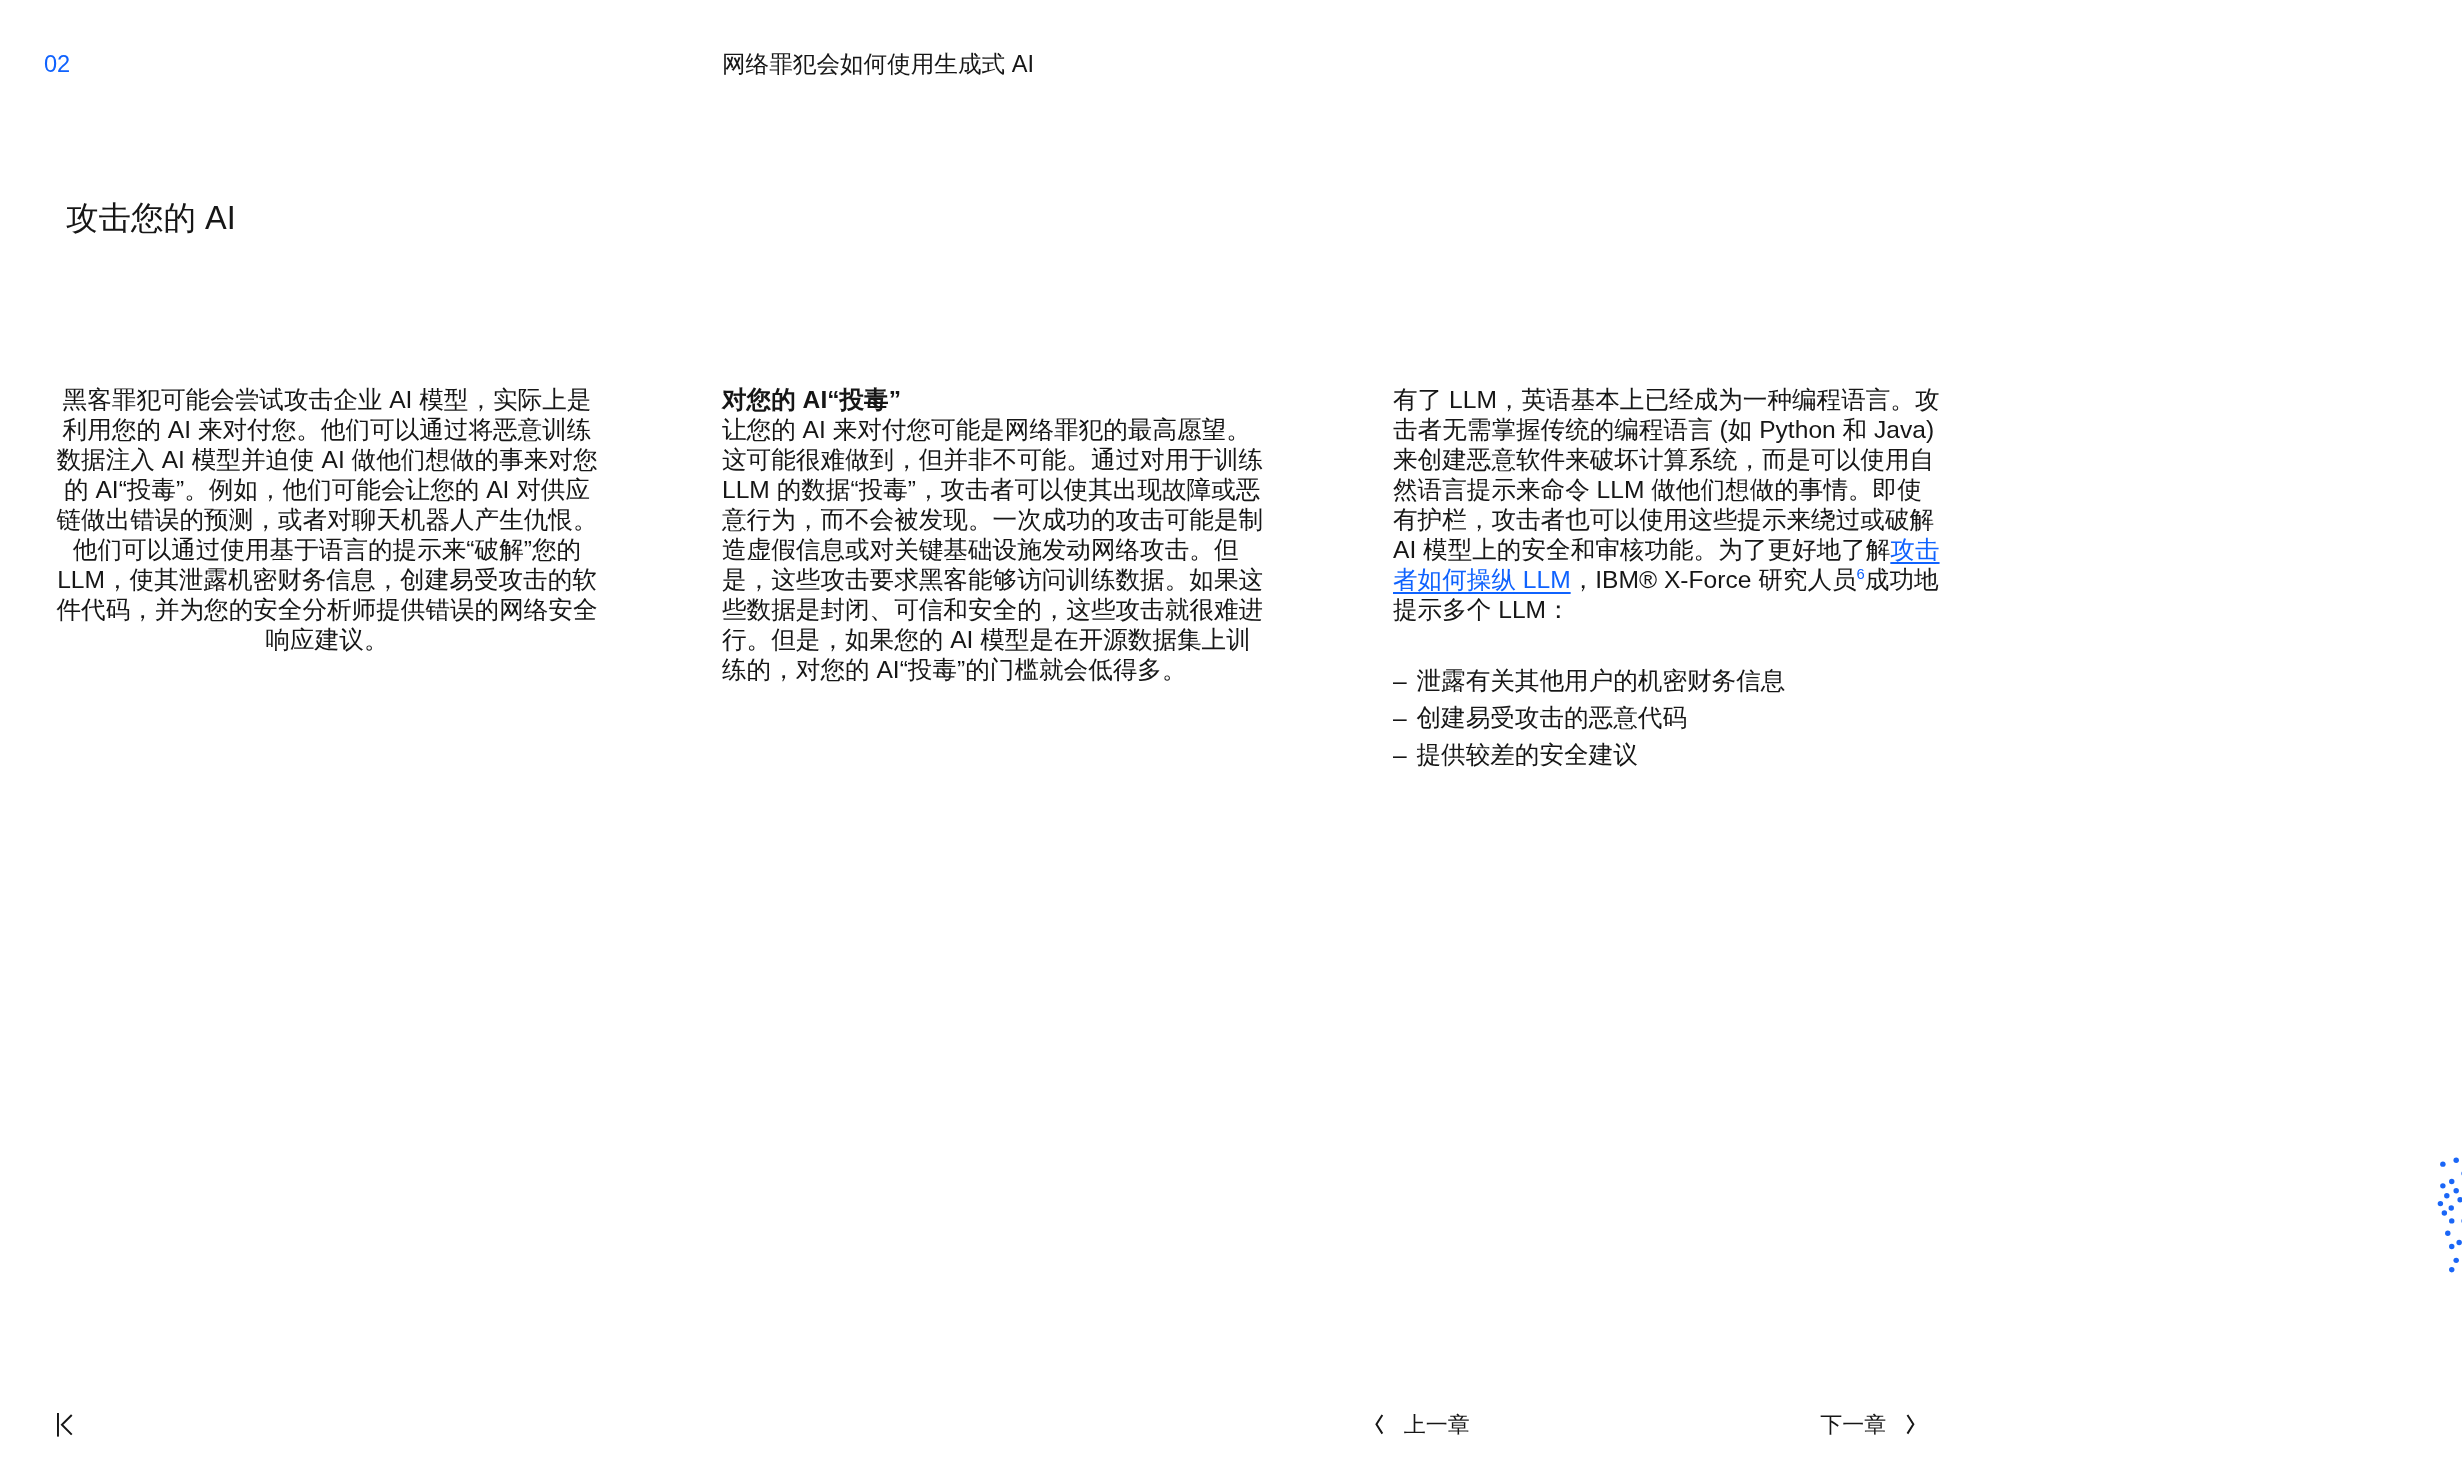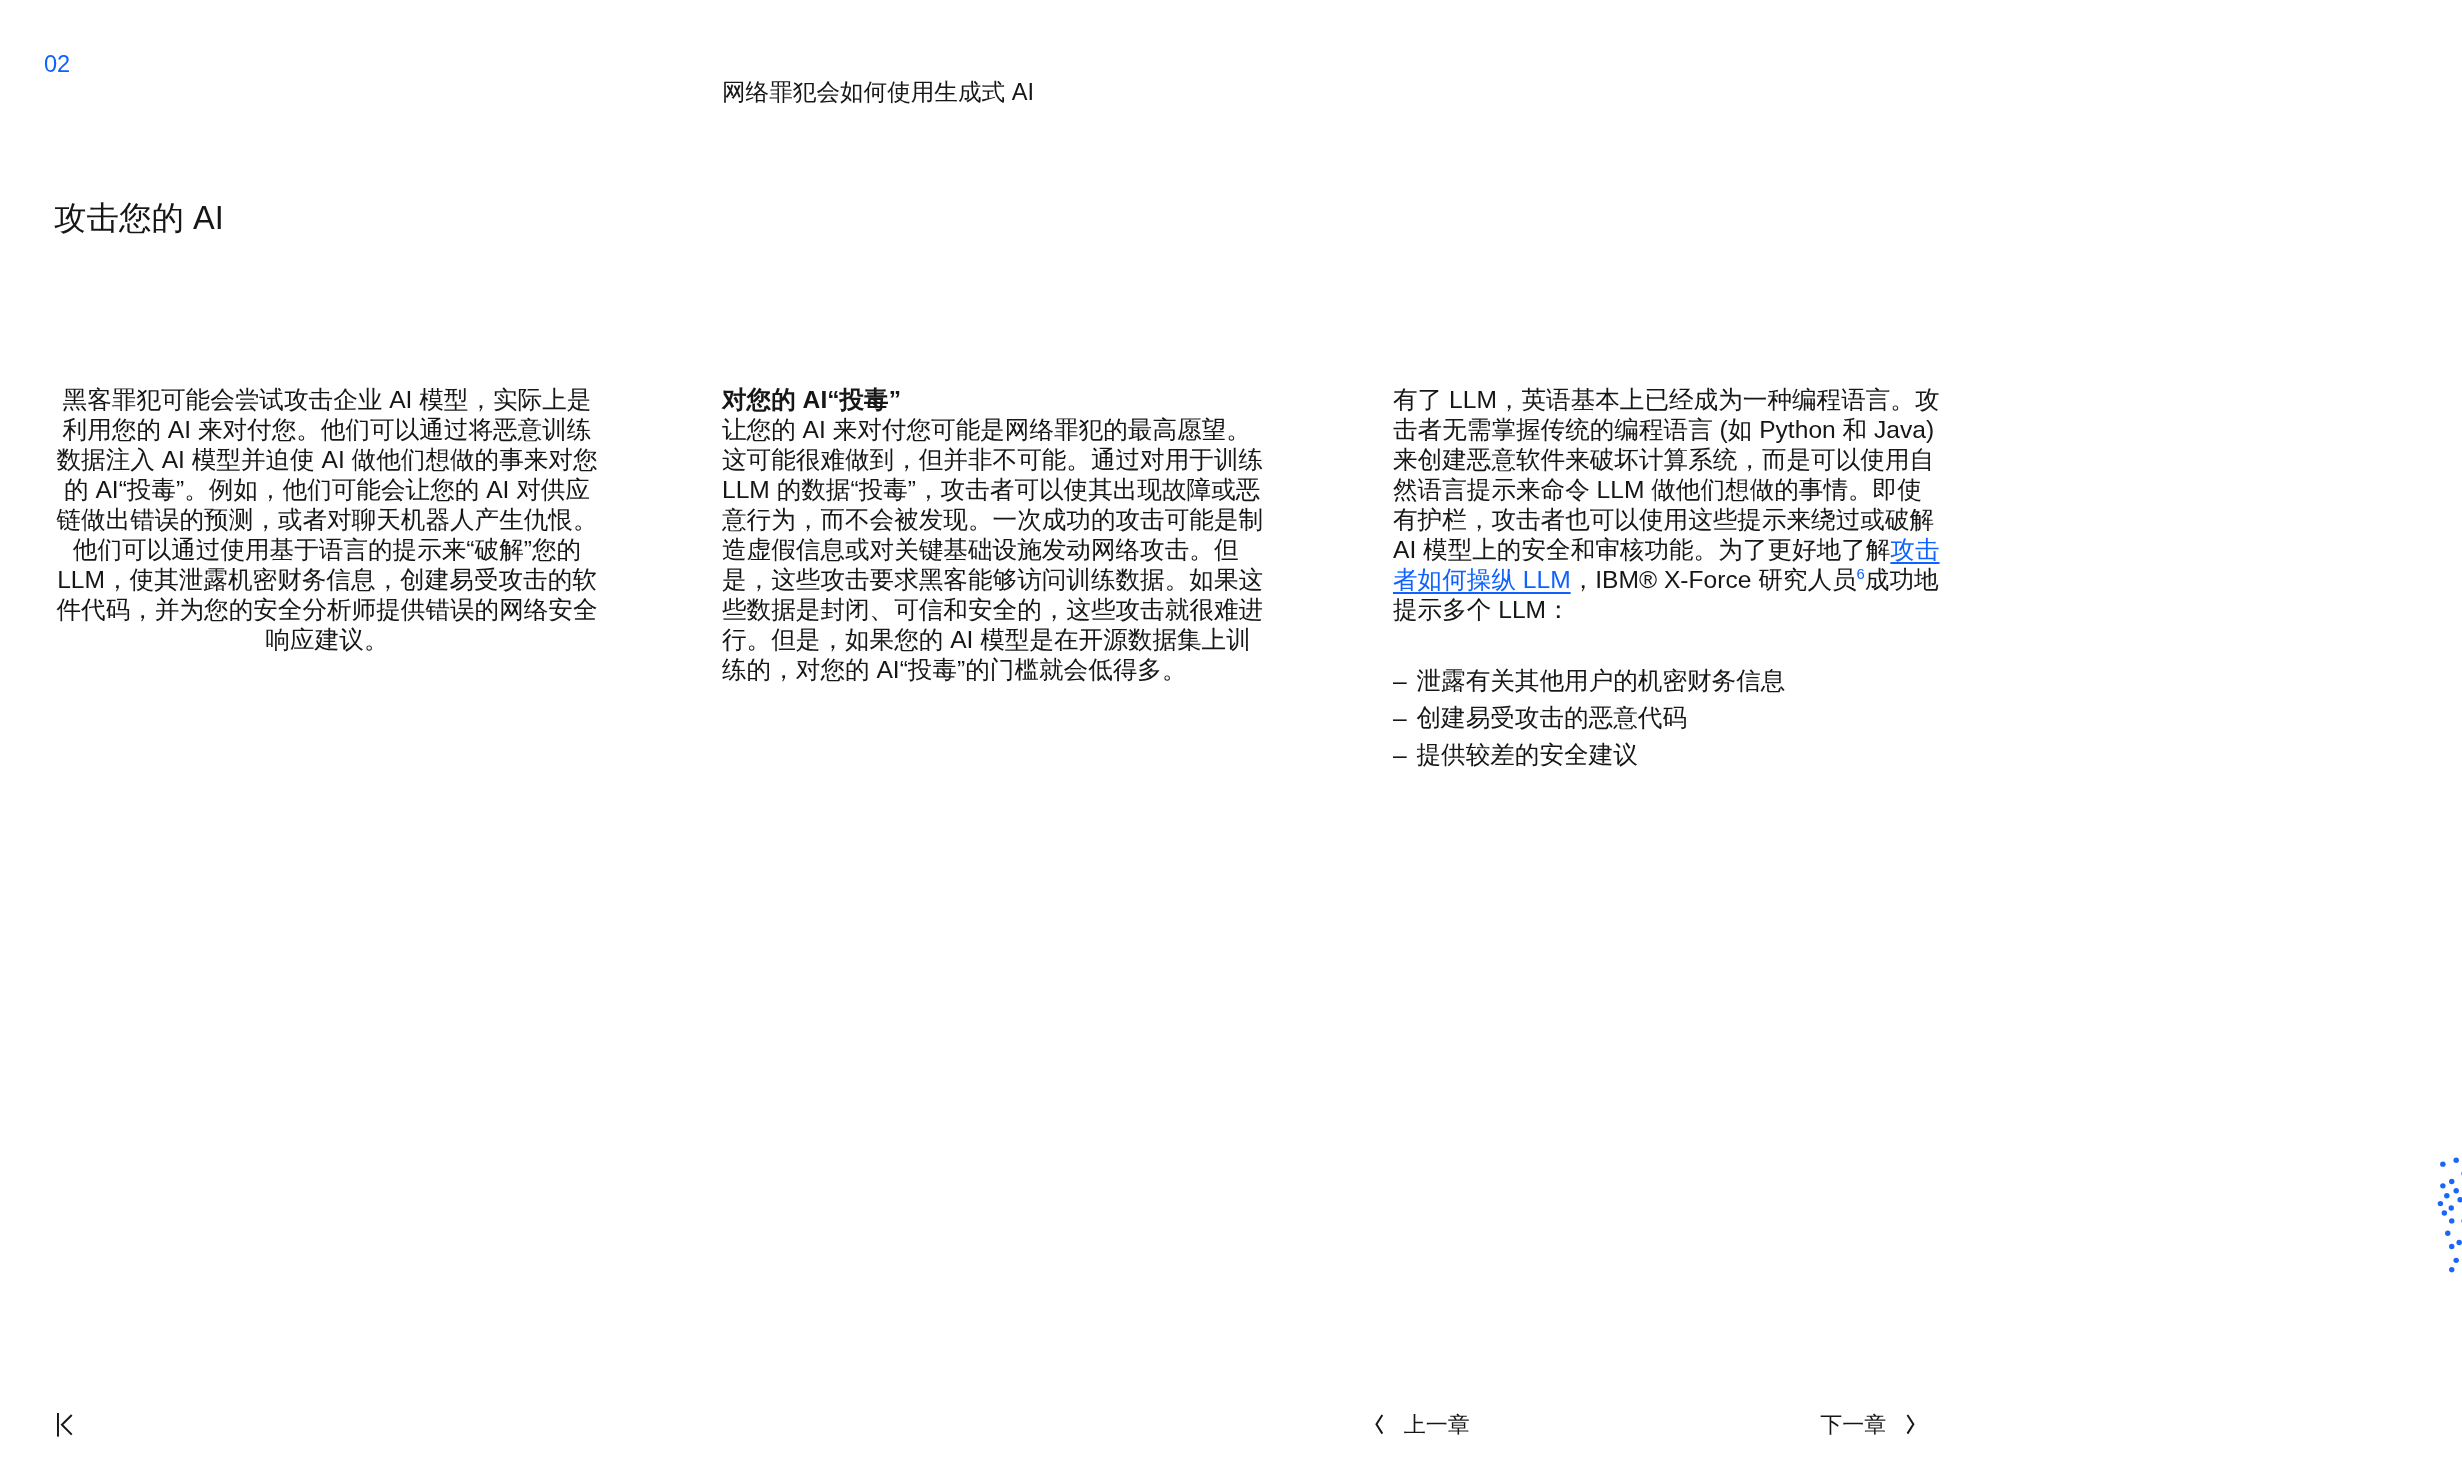--- a/index.html
+++ b/index.html
@@ -3,24 +3,24 @@
 <meta charset="utf-8">
 <style>
   :root { --accent:#0f62fe; --ink:#161616; }
   * { box-sizing: border-box; margin:0; padding:0; }
   html,body { background:#ffffff; }
   body { font-family:"Liberation Sans","DejaVu Sans",sans-serif; color:var(--ink); }
   .page { position:relative; width:2626px; height:1477px; background:#ffffff; overflow:hidden; }
 
   
   .chapter-num { position:absolute; left:44px; top:51px; font-size:23.6px; line-height:27.6px; color:var(--accent); }
-  .running-title { position:absolute; left:722px; top:51px; font-size:23.6px; line-height:27.6px; color:var(--ink);margin-top:28px; }
+  .running-title { position:absolute; left:722px; top:51px; font-size:23.6px; line-height:27.6px; color:var(--ink); }
 
   
-  .section-title { position:absolute; left:54px; top:199px; font-size:32.5px; line-height:39px; font-weight:400; color:var(--ink); }
+  .section-title { position:absolute; left:66px; top:199px; font-size:32.5px; line-height:39px; font-weight:400; color:var(--ink); }
 
   
   .col { position:absolute; top:385px; width:548px; font-size:24.6px; line-height:30px; color:var(--ink); }
   .col-1 { left:53px;text-align:center; }
   .col-2 { left:722px; }
   .col-3 { left:1393px; }
   .col h3 { font-size:24.6px; line-height:30px; font-weight:700; }
   .col p { font-size:24.6px; line-height:30px; }
   .body-link { color:var(--accent); text-decoration:underline; text-decoration-thickness:2px; text-underline-offset:4.4px; cursor:pointer; }
   sup.footnote { color:var(--accent); font-size:14.8px; line-height:0; vertical-align:super; cursor:pointer; }

